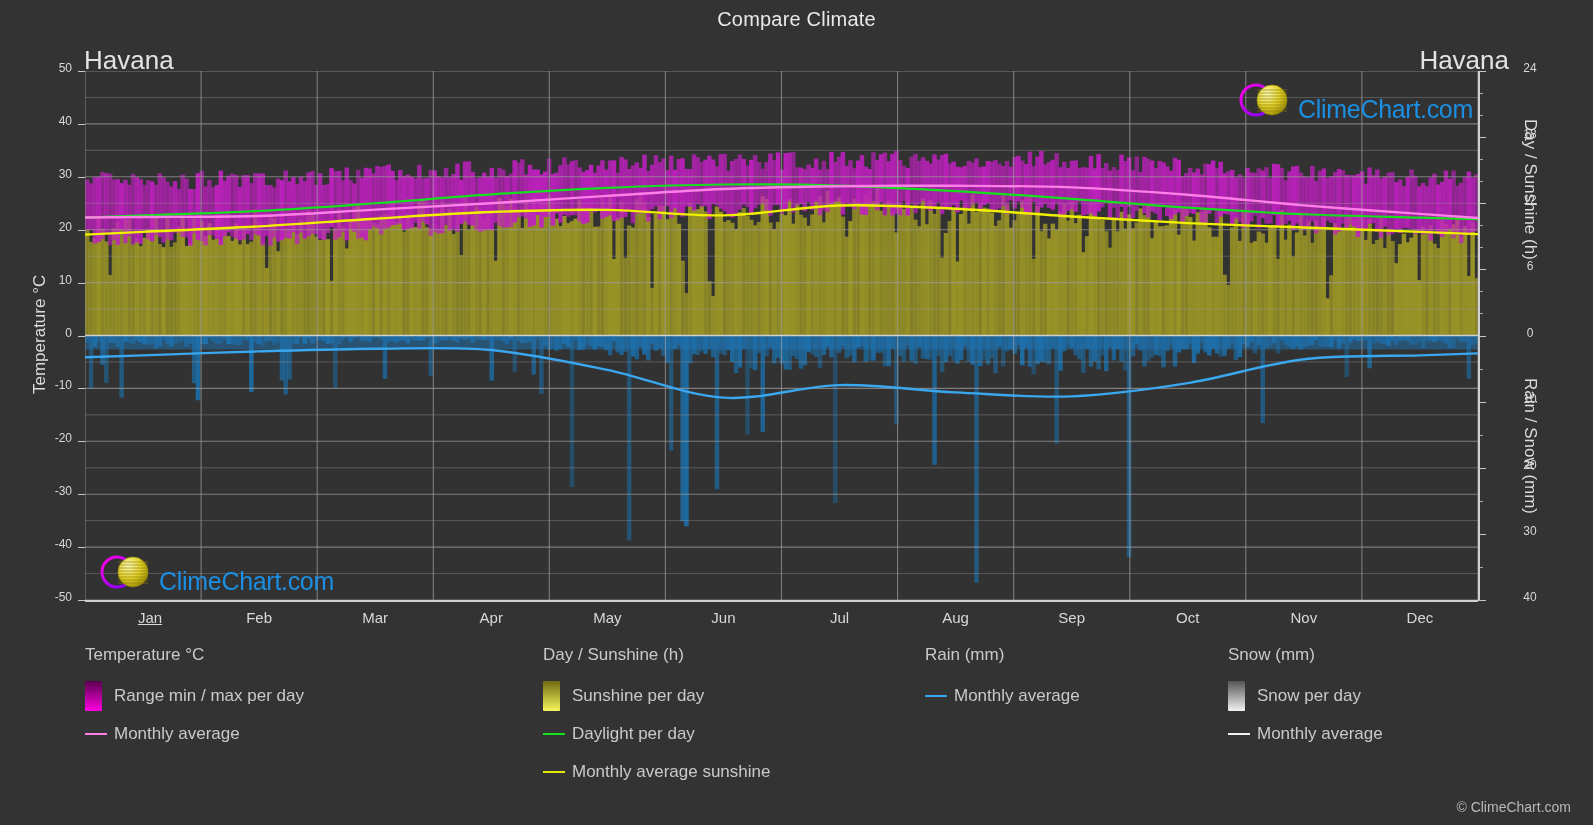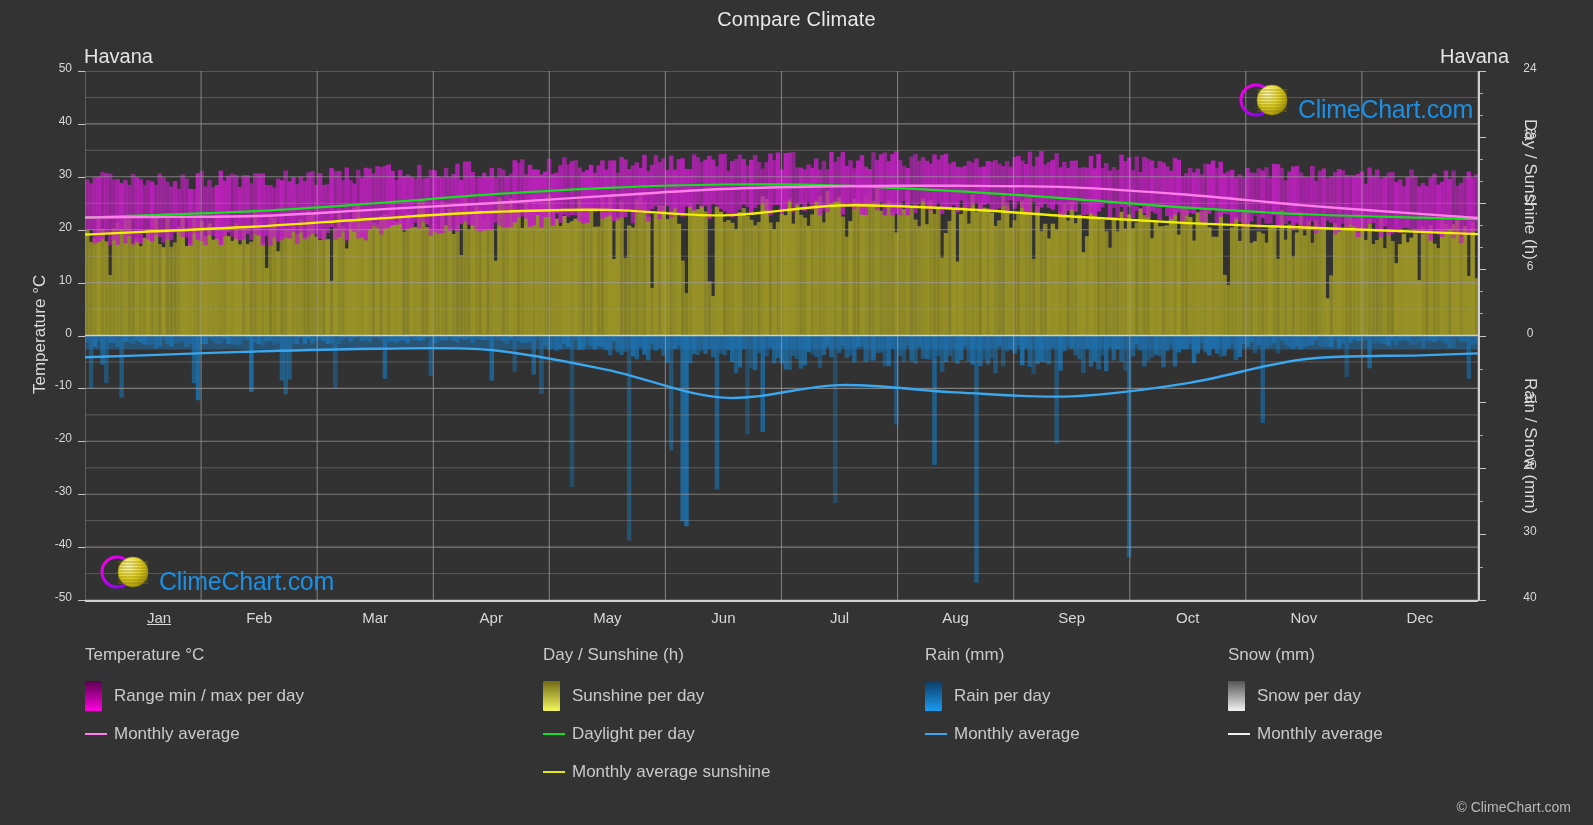--- a/index.html
+++ b/index.html
@@ -19,21 +19,21 @@
     left: 0; right: 0; top: 8px;
     text-align: center;
     color: #e8e8e8;
     font-size: 20px;
     letter-spacing: .2px;
   }
   .city-label {
     position: absolute;
     top: 45px;
     color: #e3e3e3;
-    font-size: 20px;
+    font-size: 26px;
   }
   .city-left { left: 84px; }
   .city-right { right: 84px; }
 
   
   #plot {
     position: absolute;
     left: 85px; top: 71px;
     width: 1393px; height: 529px;
     background: #323232;
@@ -1424,21 +1424,21 @@
       <div style="position: absolute; left: 1478px; top: 159.167px; width: 5px; height: 1px; background: rgb(168, 168, 168);"></div>
       <div style="position: absolute; left: 1478px; top: 115.083px; width: 5px; height: 1px; background: rgb(168, 168, 168);"></div>
       <div style="position: absolute; left: 1478px; top: 93.0417px; width: 5px; height: 1px; background: rgb(168, 168, 168);"></div>
       <div style="position: absolute; left: 1478px; top: 368.562px; width: 5px; height: 1px; background: rgb(168, 168, 168);"></div>
       <div style="position: absolute; left: 1478px; top: 434.688px; width: 5px; height: 1px; background: rgb(168, 168, 168);"></div>
       <div style="position: absolute; left: 1478px; top: 500.812px; width: 5px; height: 1px; background: rgb(168, 168, 168);"></div>
       <div style="position: absolute; left: 1478px; top: 566.938px; width: 5px; height: 1px; background: rgb(168, 168, 168);"></div>
       <div style="position: absolute; left: 1478px; top: 71px; width: 1.5px; height: 529px; background: rgb(208, 208, 208);"></div>
     </div>
   <div id="ticks-x">
-      <div class="xtick" style="left: 99px; top: 609px; text-decoration: underline;">Jan</div>
+      <div class="xtick" style="left: 90px; top: 609px; text-decoration: underline;">Jan</div>
       <div class="xtick" style="left: 199.125px; top: 609px;">Feb</div>
       <div class="xtick" style="left: 315.208px; top: 609px;">Mar</div>
       <div class="xtick" style="left: 431.292px; top: 609px;">Apr</div>
       <div class="xtick" style="left: 547.375px; top: 609px;">May</div>
       <div class="xtick" style="left: 663.458px; top: 609px;">Jun</div>
       <div class="xtick" style="left: 779.542px; top: 609px;">Jul</div>
       <div class="xtick" style="left: 895.625px; top: 609px;">Aug</div>
       <div class="xtick" style="left: 1011.71px; top: 609px;">Sep</div>
       <div class="xtick" style="left: 1127.79px; top: 609px;">Oct</div>
       <div class="xtick" style="left: 1243.88px; top: 609px;">Nov</div>
@@ -1475,24 +1475,20 @@
         <div class="legend-row">
           <span class="dash-wrap">
             <span class="dash" style="border-top-color: rgb(232, 232, 5);"></span>
           </span>
           <span class="lg-label">Monthly average sunshine</span>
         </div>
       </div>
       <div class="legend-col" style="left: 925px;">
         <div class="legend-head">Rain (mm)</div>
         <div class="legend-row">
-          <span class="swatch" style="background: linear-gradient(rgb(10, 61, 102), rgb(27, 155, 240));"></span>
-          <span class="lg-label">Rain per day</span>
-        </div>
-        <div class="legend-row">
           <span class="dash-wrap">
             <span class="dash" style="border-top-color: rgb(58, 168, 240);"></span>
           </span>
           <span class="lg-label">Monthly average</span>
         </div>
       </div>
       <div class="legend-col" style="left: 1228px;">
         <div class="legend-head">Snow (mm)</div>
         <div class="legend-row">
           <span class="swatch" style="background: linear-gradient(rgb(85, 85, 85), rgb(242, 242, 242));"></span>

